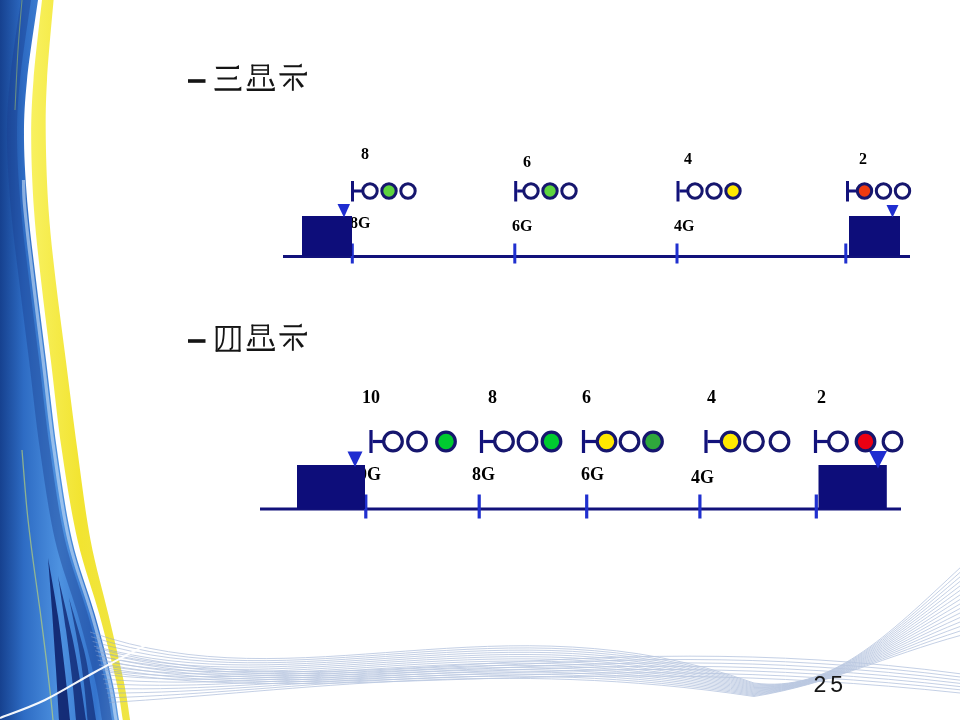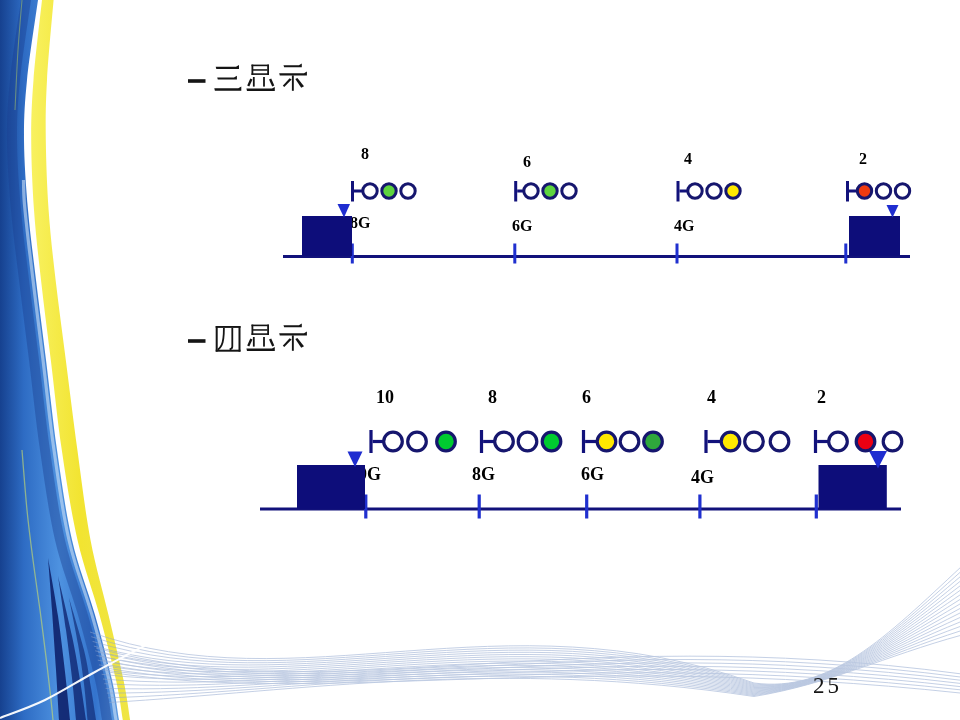--- a/index.html
+++ b/index.html
@@ -13,21 +13,21 @@
   .num2{font-size:18px;}
   .gl2{font-size:18px;}
   .navy{fill:#12127b;}
   .light{stroke:#16166e;}
   .tick{fill:#2030cf;}
   .arrow{fill:#1f2dd0;}
   .train{fill:#0d0d7a;}
   .glyph{fill:#151515;}
   .gstroke{stroke:#151515;fill:none;}
   #pagenum{position:absolute;left:813px;top:673px;font-size:23px;letter-spacing:3px;color:#161616;
-           font-family:Liberation Serif, serif;z-index:3;}
+           font-family:Liberation Mono, monospace;z-index:3;}
   .diag{z-index:2;}
   .titles{z-index:2;}
 </style>
 </head>
 <body>
 
 <div id="stage">
 
   <svg class="layer" width="960" height="720" viewBox="0 0 960 720" aria-hidden="true">
     <defs>
@@ -220,21 +220,21 @@
   </svg>
 
   <div class="label num1" style="left:361px;top:146px">8</div>
   <div class="label num1" style="left:523px;top:154px">6</div>
   <div class="label num1" style="left:684px;top:151px">4</div>
   <div class="label num1" style="left:859px;top:151px">2</div>
   <div class="label gl1" style="left:350px;top:215px">8G</div>
   <div class="label gl1" style="left:512px;top:218px">6G</div>
   <div class="label gl1" style="left:674px;top:218px">4G</div>
 
-  <div class="label num2" style="left:376px;top:388px">10</div>
+  <div class="label num2" style="left:362px;top:388px">10</div>
   <div class="label num2" style="left:488px;top:388px">8</div>
   <div class="label num2" style="left:582px;top:388px">6</div>
   <div class="label num2" style="left:707px;top:388px">4</div>
   <div class="label num2" style="left:817px;top:388px">2</div>
   <div class="label gl2" style="left:349px;top:465px">10G</div>
   <div class="label gl2" style="left:472px;top:465px">8G</div>
   <div class="label gl2" style="left:581px;top:465px">6G</div>
   <div class="label gl2" style="left:691px;top:468px">4G</div>
 
   <div id="pagenum">25</div>

